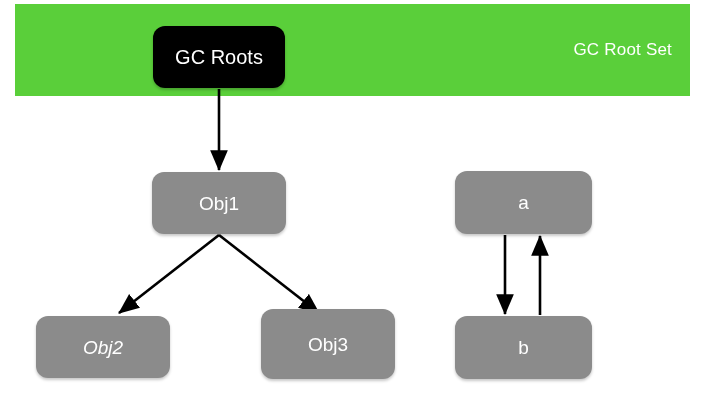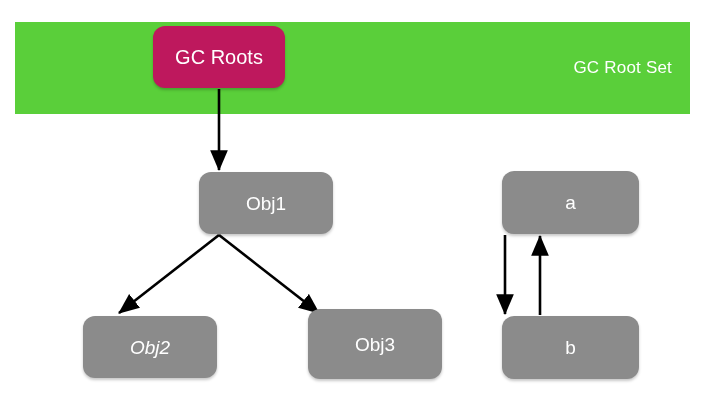--- a/index.html
+++ b/index.html
@@ -13,21 +13,21 @@
   #canvas {
     position: relative;
     width: 704px;
     height: 402px;
     background: #ffffff;
     overflow: hidden;
   }
   .band {
     position: absolute;
     left: 15px;
-    top: 22px;
+    top: 4px;
     width: 675px;
     height: 92px;
     background: #5ACF3A;
   }
   .band-label {
     position: absolute;
     right: 18px;
     top: 50%;
     transform: translateY(-50%);
     color: #ffffff;
@@ -43,22 +43,22 @@
     justify-content: center;
     color: #ffffff;
     box-sizing: border-box;
     box-shadow: 0 2px 3px rgba(0,0,0,0.22);
   }
   .node-label {
     font-size: 19px;
     line-height: 1;
     white-space: nowrap;
   }
-  .node.gray  { background: #8B8B8B; margin-left: 47px; }
-  .node.blue  { background: #be185d; align-items: center; }
+  .node.gray  { background: #8B8B8B; }
+  .node.blue  { background: #000000; align-items: center; }
 
   
   .n-gcroots { left: 153px; top: 26px;  width: 132px; height: 62px; }
   .n-obj1    { left: 152px; top: 172px; width: 134px; height: 62px; }
   .n-obj2    { left: 36px;  top: 316px; width: 134px; height: 62px; font-style: italic; }
   .n-obj3    { left: 261px; top: 309px; width: 134px; height: 70px; align-items: center; }
   .n-a       { left: 455px; top: 171px; width: 137px; height: 63px; }
   .n-b       { left: 455px; top: 316px; width: 137px; height: 63px; }
 
   .n-gcroots .node-label { font-size: 20px; }

